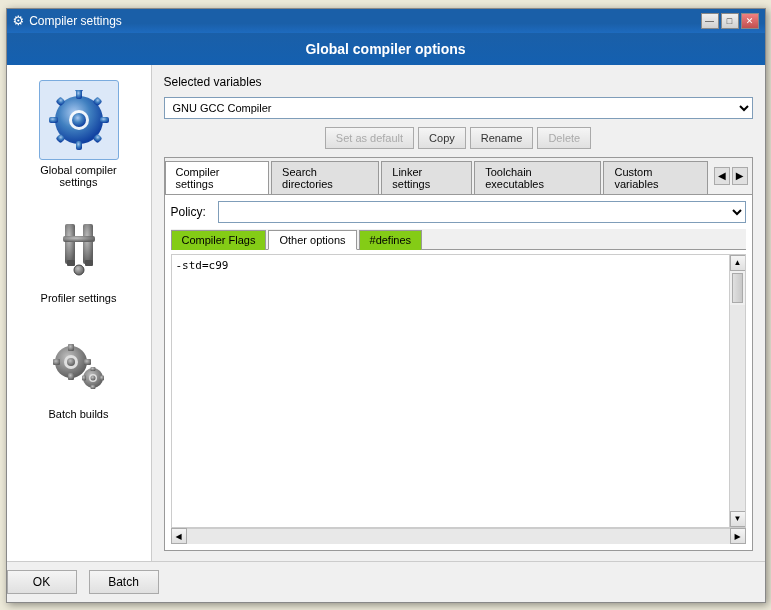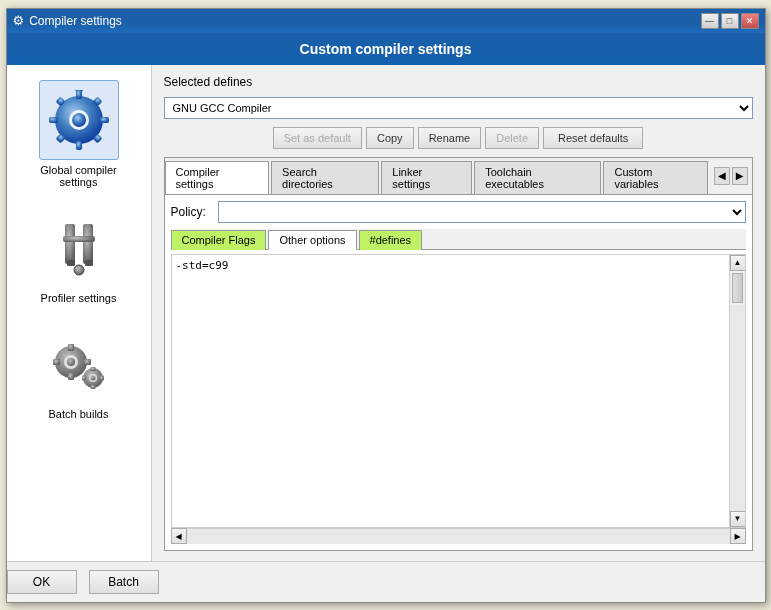--- a/index.html
+++ b/index.html
@@ -226,21 +226,21 @@
       display: flex;
       background: #f0f0f0;
       border-bottom: 1px solid #999;
       margin-bottom: 4px;
     }
     .inner-tab {
       padding: 3px 10px;
       font-size: 11px;
       border: 1px solid #999;
       border-bottom: none;
-      background: #bef264;
+      background: #84cc16;
       cursor: pointer;
       margin-right: 2px;
       position: relative;
       top: 1px;
     }
     .inner-tab.active {
       background: white;
       border-bottom: 1px solid white;
       z-index: 1;
     }
@@ -342,21 +342,21 @@
       <span style="font-size:13px;">⚙</span>
       <span>Compiler settings</span>
     </div>
     <div class="title-bar-controls">
       <div class="tb-btn">—</div>
       <div class="tb-btn">□</div>
       <div class="tb-btn close">✕</div>
     </div>
   </div>
 
-  <div class="main-title">Custom compiler settings</div>
+  <div class="main-title">Global compiler options</div>
 
   <div class="content-area">
 
     <div class="sidebar">
 
       <div class="sidebar-item active">
         <div class="sidebar-icon-wrap">
           <svg class="gear-icon" viewBox="0 0 64 64" xmlns="http://www.w3.org/2000/svg">
             <defs>
               <radialGradient id="gearGrad" cx="40%" cy="35%" r="65%">
@@ -431,36 +431,35 @@
             <rect x="53" y="43.5" width="4" height="5" rx="1" fill="url(#batchGrad)"></rect>
           </svg>
         </div>
         <span class="sidebar-label">Batch builds</span>
       </div>
     </div>
 
     <div class="right-panel">
 
       <div class="field-row">
-        <span>Selected defines</span>
+        <span>Selected variables</span>
       </div>
       <div class="field-row">
         <div class="select-wrapper">
           <select>
             <option>GNU GCC Compiler</option>
           </select>
         </div>
       </div>
 
       <div class="btn-row">
         <button class="btn disabled">Set as default</button>
         <button class="btn">Copy</button>
         <button class="btn">Rename</button>
         <button class="btn disabled">Delete</button>
-        <button class="btn wide">Reset defaults</button>
       </div>
 
       <div class="tab-bar-outer">
         <div class="tab-row">
           <div class="tab active">Compiler settings</div>
           <div class="tab">Search directories</div>
           <div class="tab">Linker settings</div>
           <div class="tab">Toolchain executables</div>
           <div class="tab">Custom variables</div>
           <div class="tab-nav-arrow">

